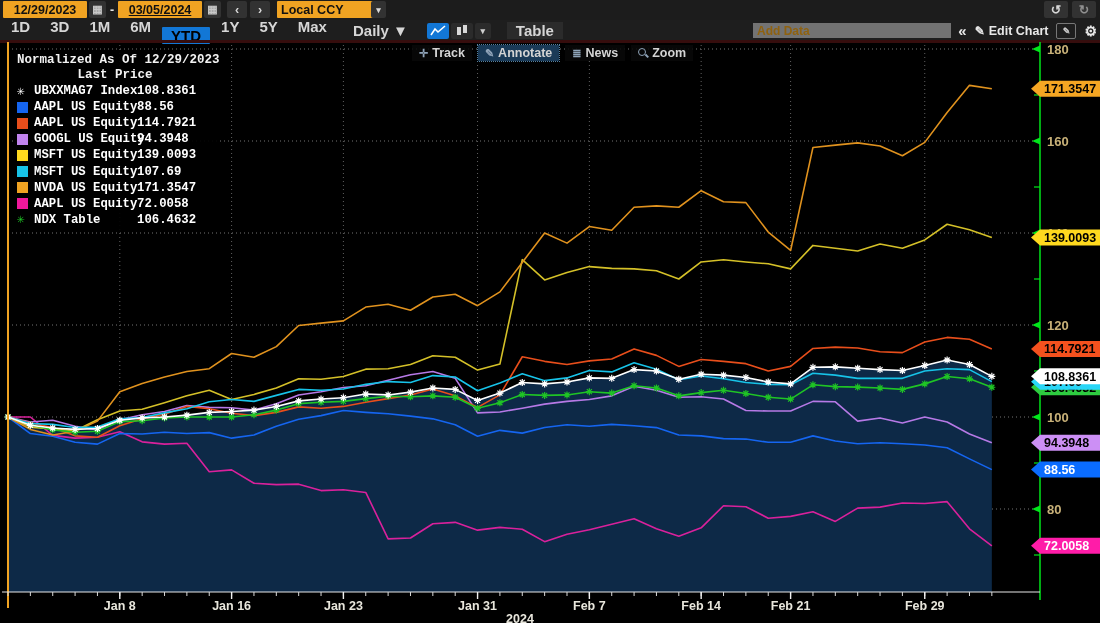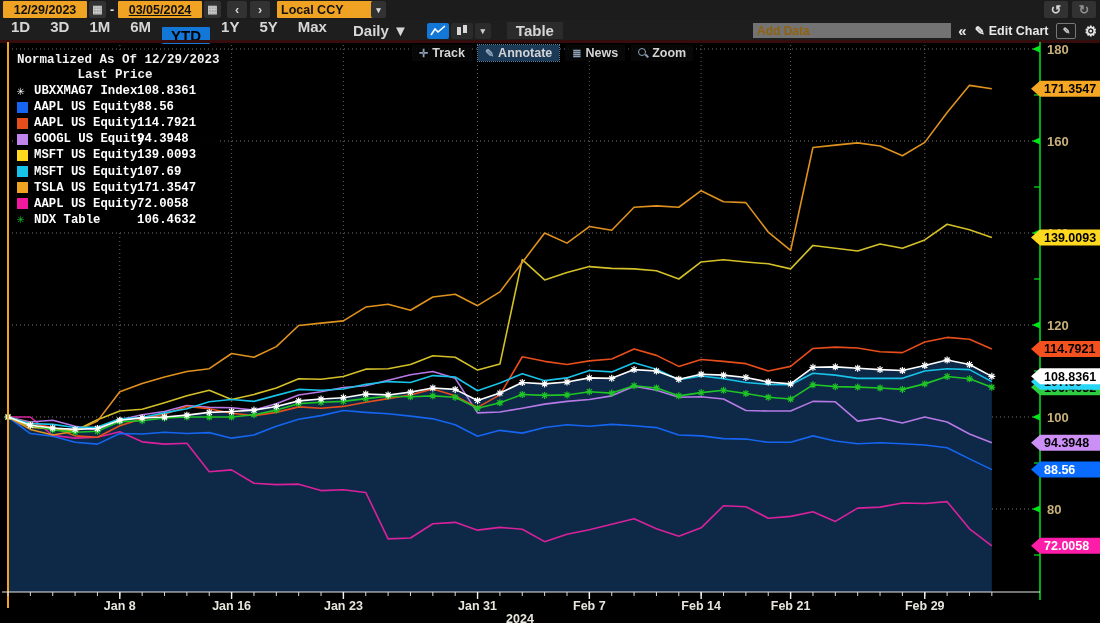--- a/index.html
+++ b/index.html
@@ -156,21 +156,21 @@
         <span class="nm">MSFT US Equity</span>
         <span class="vl">139.0093</span>
       </div>
       <div class="lrow">
         <span class="sw" style="background: rgb(23, 195, 232);"></span>
         <span class="nm">MSFT US Equity</span>
         <span class="vl">107.69</span>
       </div>
       <div class="lrow">
         <span class="sw" style="background: rgb(240, 163, 34);"></span>
-        <span class="nm">TSLA US Equity</span>
+        <span class="nm">NVDA US Equity</span>
         <span class="vl">171.3547</span>
       </div>
       <div class="lrow">
         <span class="sw" style="background: rgb(240, 24, 156);"></span>
         <span class="nm">AAPL US Equity</span>
         <span class="vl">72.0058</span>
       </div>
       <div class="lrow">
         <span class="swstar" style="color: rgb(31, 196, 37);">✳</span>
         <span class="nm">NDX Table</span>

